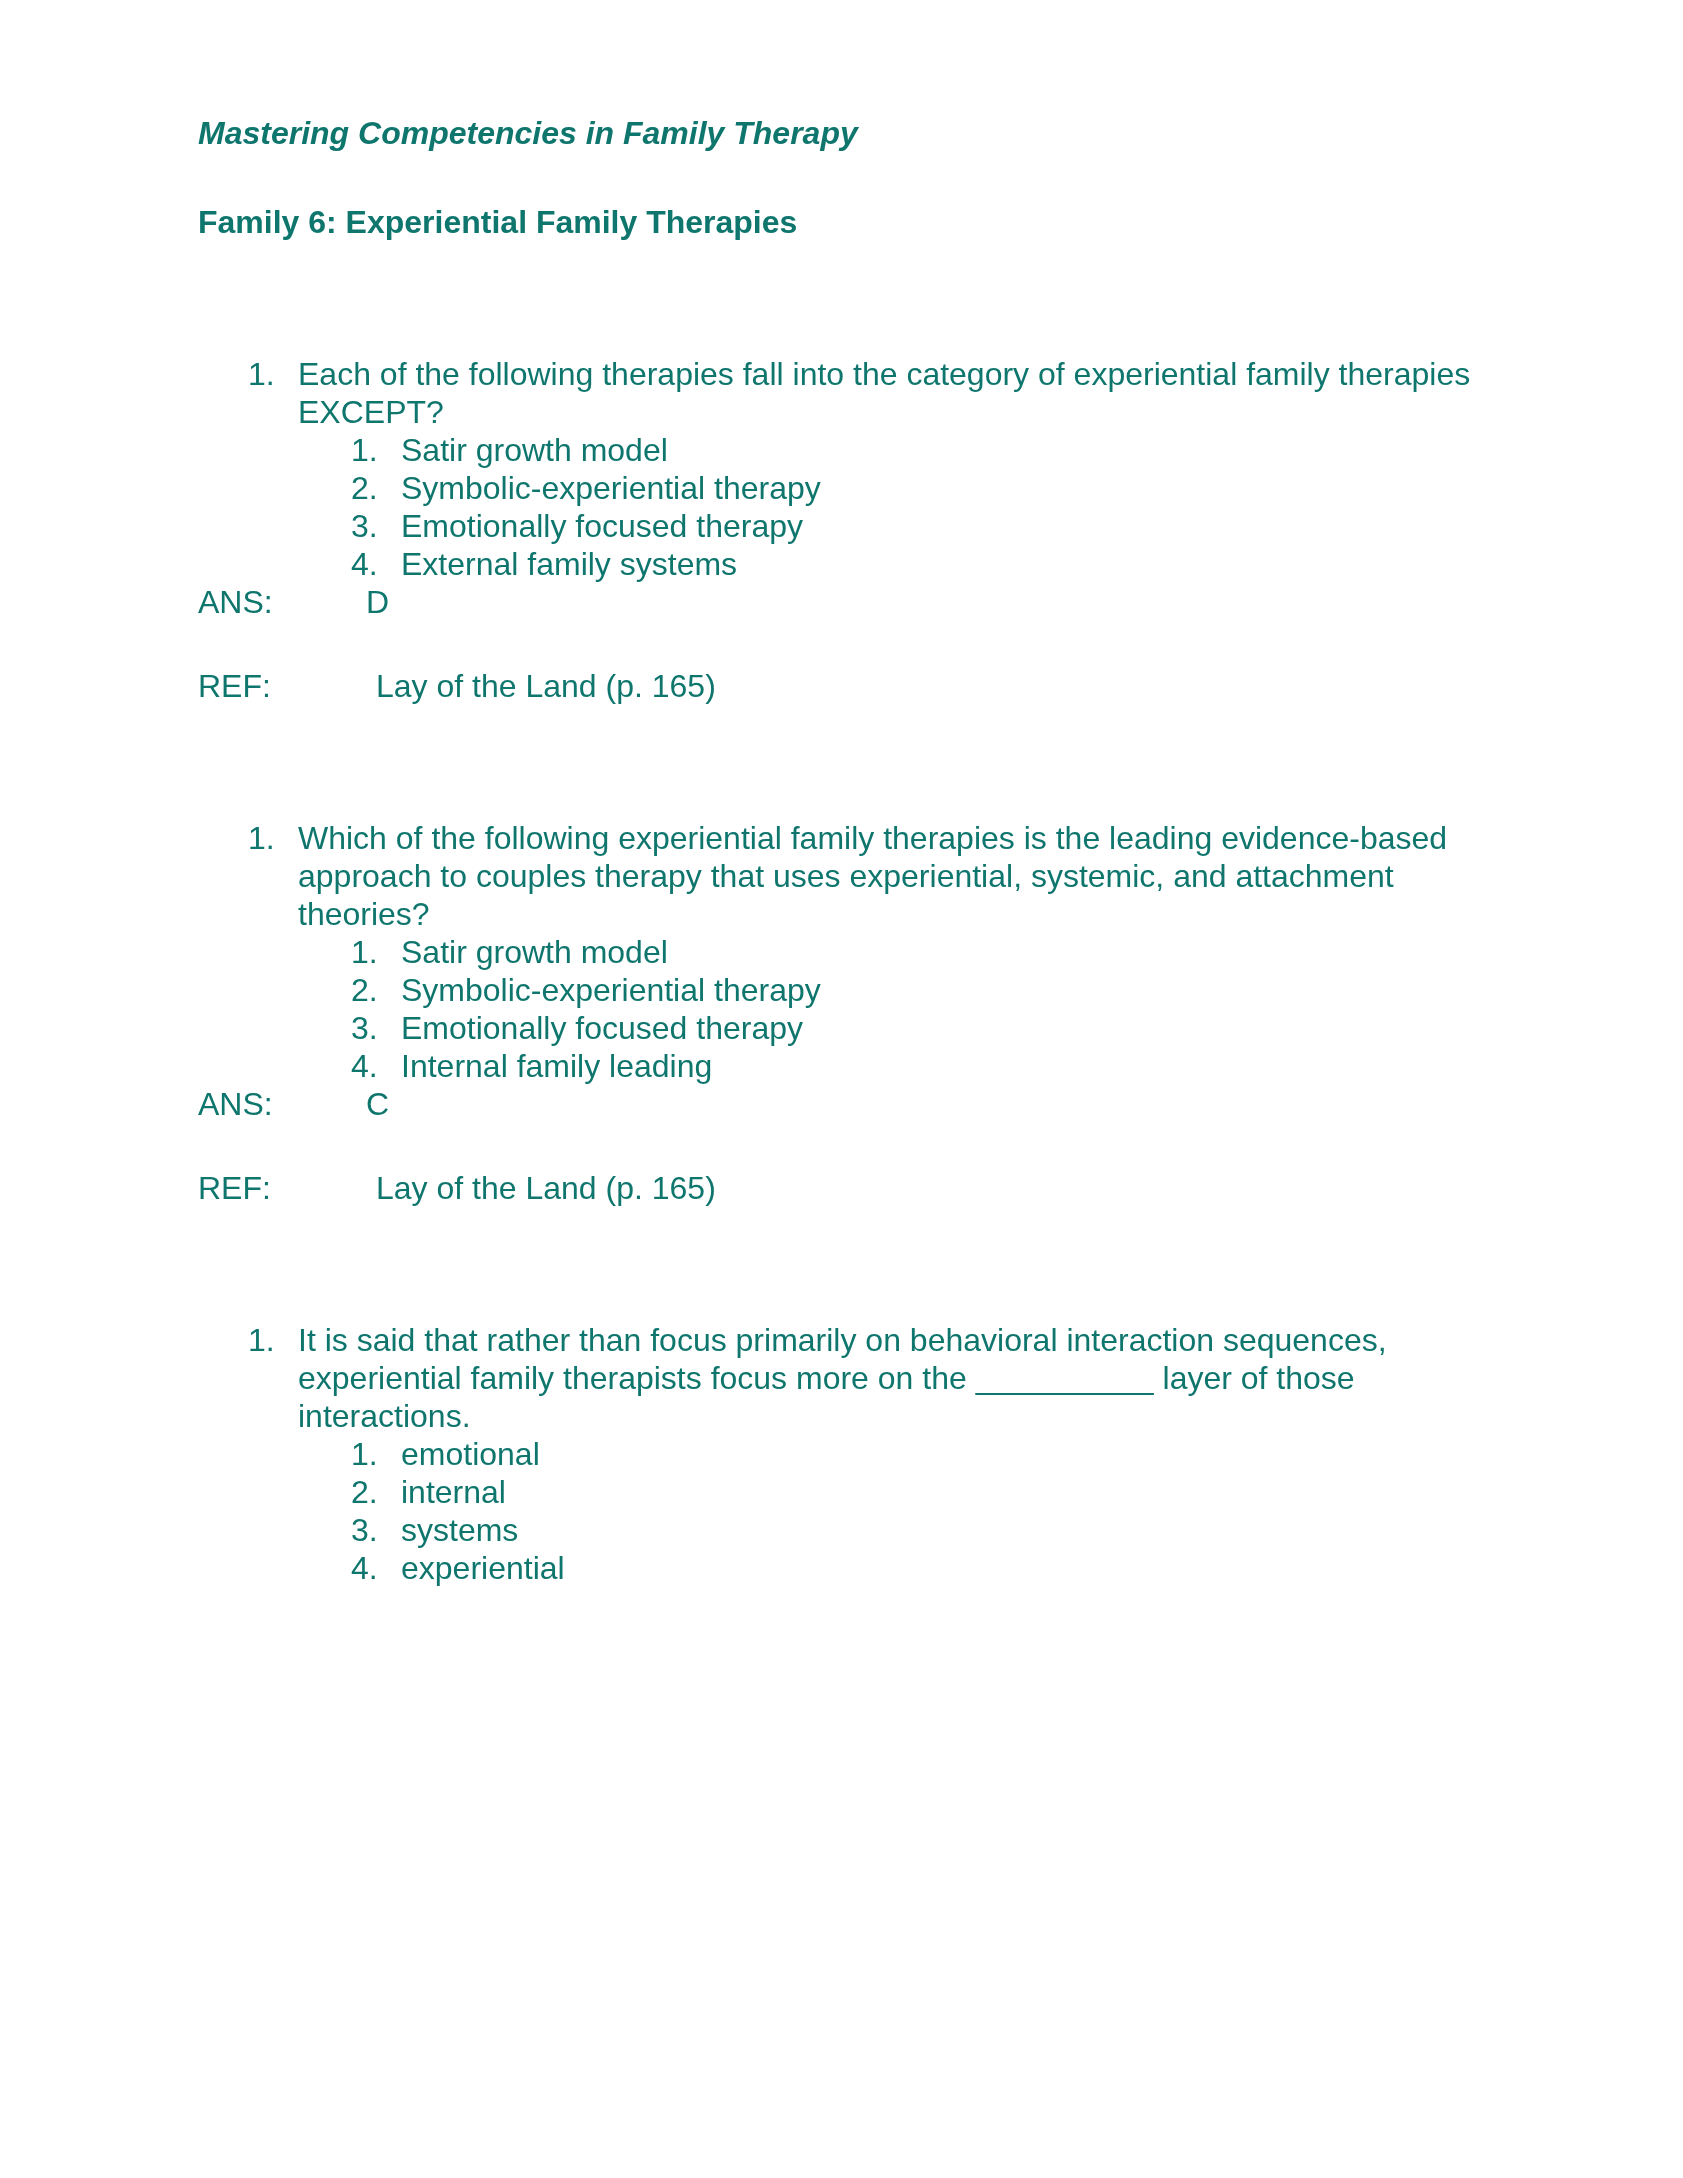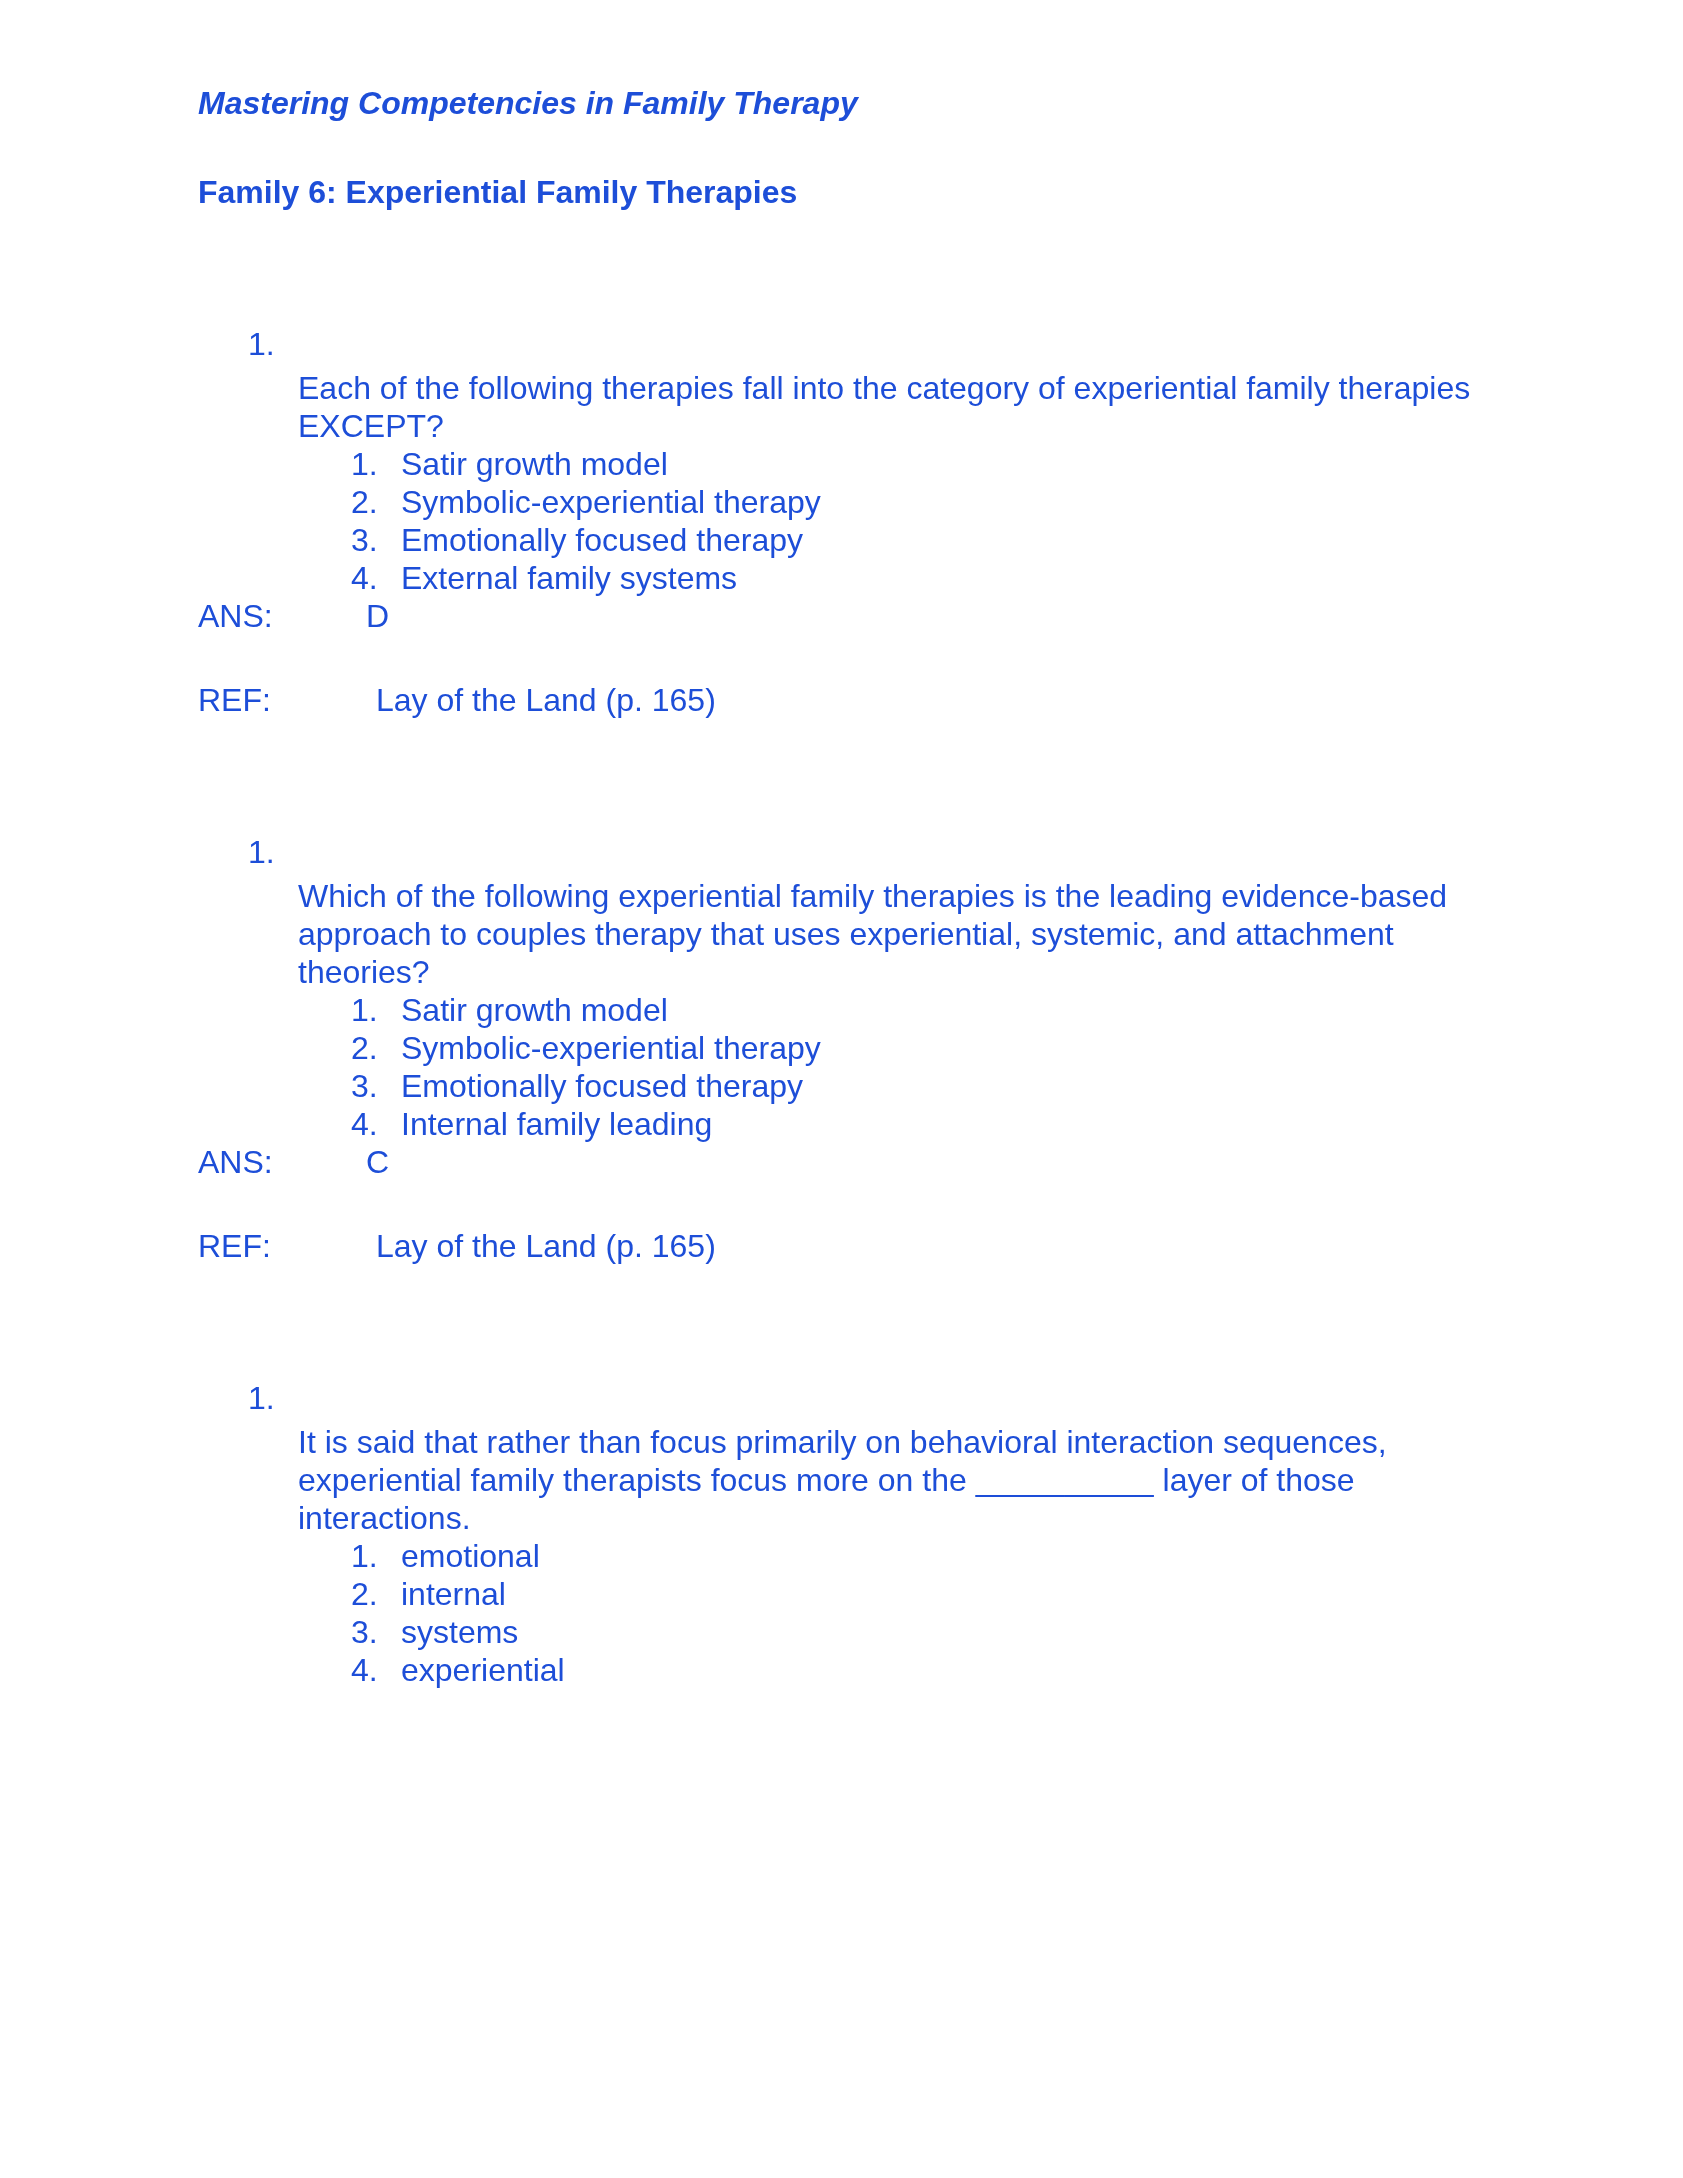--- a/index.html
+++ b/index.html
@@ -6,26 +6,26 @@
     margin: 0;
     padding: 0;
     background: #e8e8e8;
   }
   .page {
     position: relative;
     width: 1683px;
     height: 2178px;
     margin: 0 auto;
     background: #ffffff;
-    color: #1d4ed8;
+    color: #0f766e;
     font-family: "Liberation Sans", "DejaVu Sans", sans-serif;
     font-size: 32px;
     line-height: 38px;
     box-sizing: border-box;
-    padding: 84px 198px 0 198px;
+    padding: 114px 198px 0 198px;
     overflow: hidden;
   }
   .doc-title {
     font-weight: bold;
     font-style: italic;
     margin: 0;
     font-size: 32px;
   }
   .chapter-heading {
     font-weight: bold;
@@ -38,21 +38,20 @@
   .q-row {
     display: flex;
     margin-left: 50px;
   }
   .q-num {
     flex: 0 0 50px;
   }
   .q-text {
     flex: 0 1 auto;
     max-width: 1198px;
-    margin-top: 44px;
   }
   .opt-row {
     display: flex;
     margin-left: 153px;
   }
   .opt-num {
     flex: 0 0 50px;
   }
   .opt-text {
     flex: 0 1 auto;

